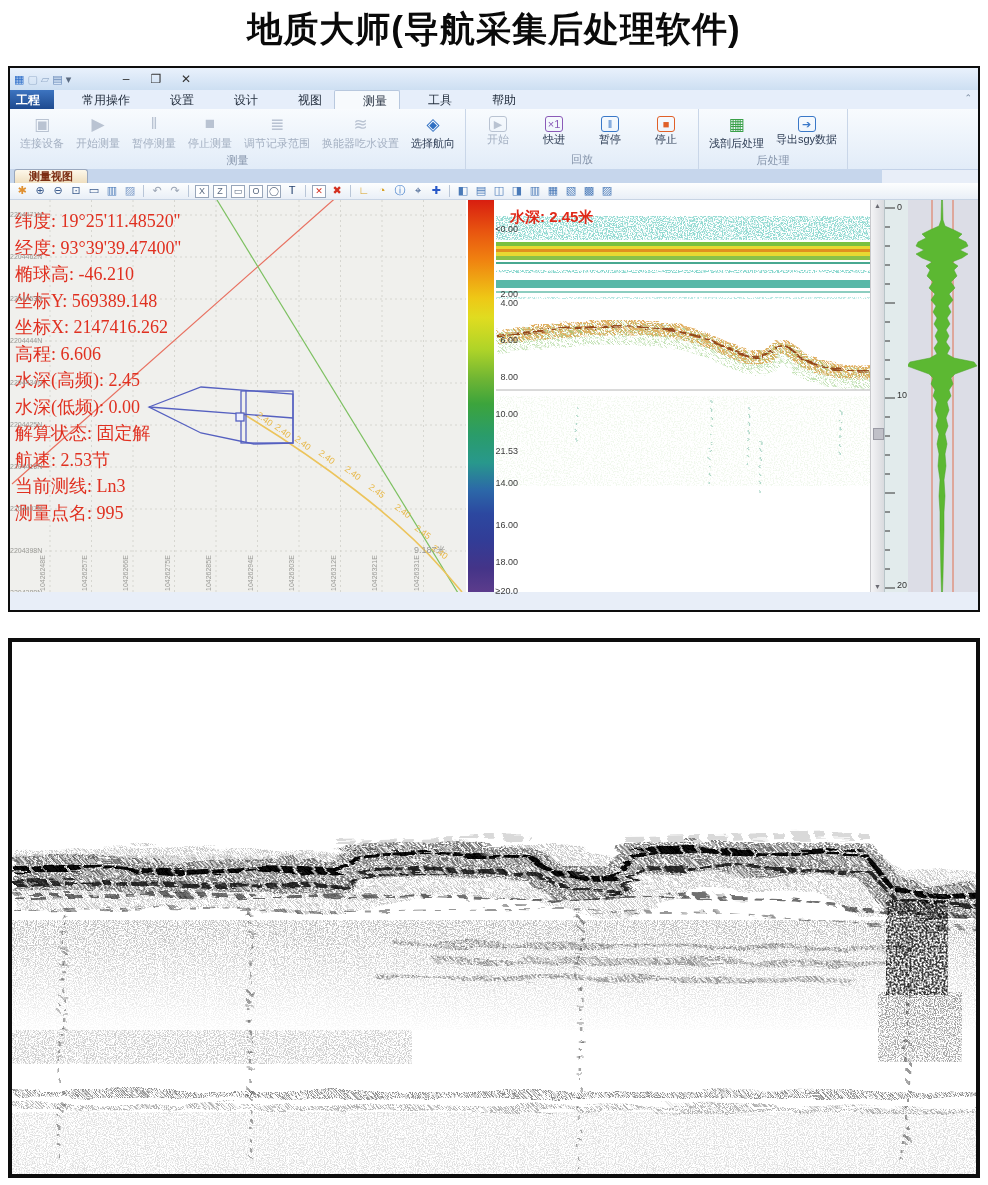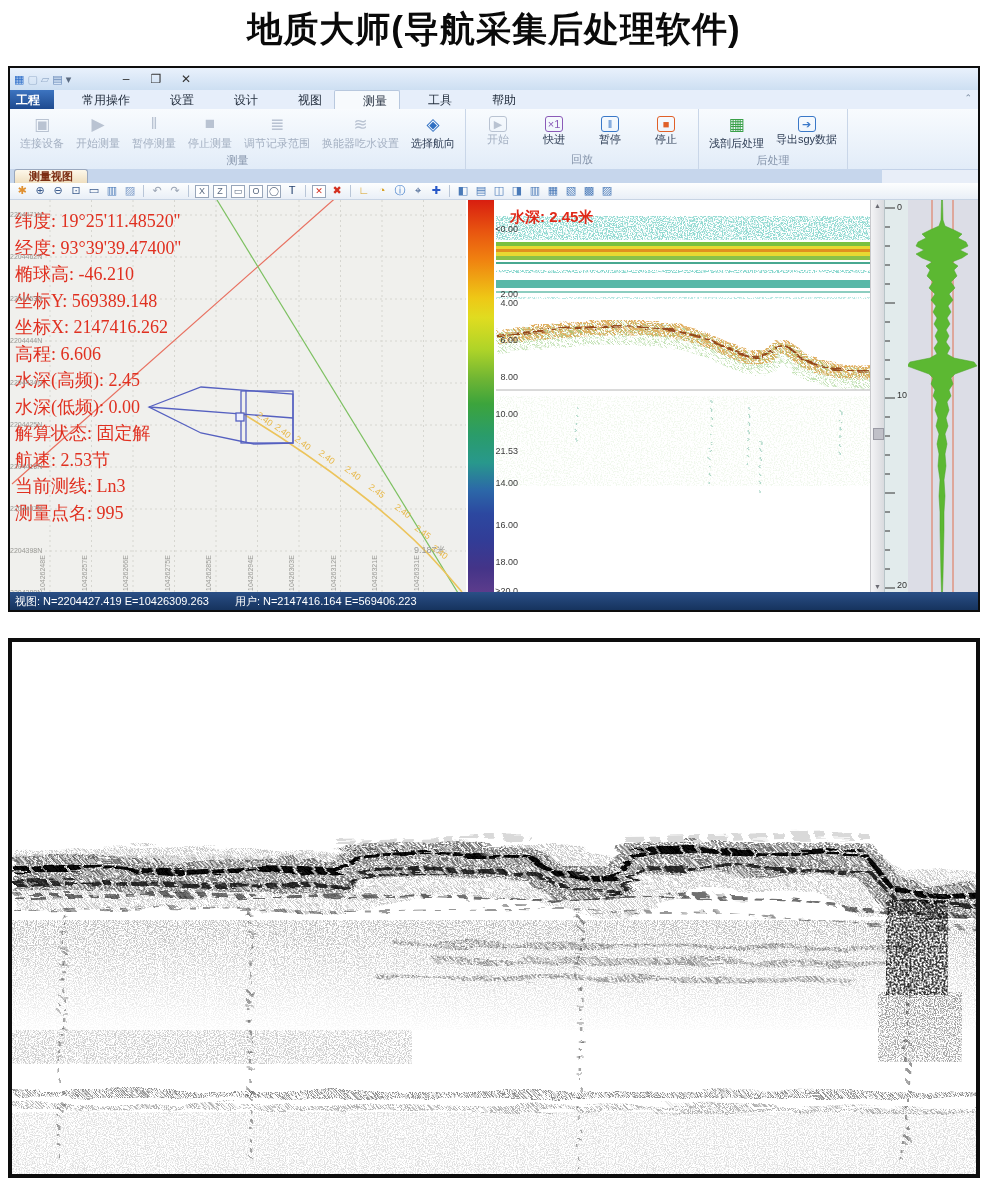--- a/index.html
+++ b/index.html
@@ -399,24 +399,20 @@
       <div class="scale-label" style="top: 135px;">6.00</div>
       <div class="scale-label" style="top: 172px;">8.00</div>
       <div class="scale-label" style="top: 209px;">10.00</div>
       <div class="scale-label" style="top: 246px;">21.53</div>
       <div class="scale-label" style="top: 278px;">14.00</div>
       <div class="scale-label" style="top: 320px;">16.00</div>
       <div class="scale-label" style="top: 357px;">18.00</div>
       <div class="scale-label" style="top: 386px;">≥20.0</div>
     </div>
 
-  <div class="abs" id="status-bar">
-    <span>视图: N=2204427.419 E=10426309.263</span>
-    <span>用户: N=2147416.164 E=569406.223</span>
-  </div>
 </div>
 
 <div class="abs" id="seismic-fig">
   <svg width="964" height="532" viewBox="0 0 964 532">
     <defs>
       <filter id="rough" x="-5%" y="-60%" width="110%" height="240%">
         <feTurbulence type="turbulence" baseFrequency="0.012 0.09" numOctaves="3" seed="11" result="t"></feTurbulence>
         <feDisplacementMap in="SourceGraphic" in2="t" scale="11"></feDisplacementMap>
       </filter>
       <filter id="rough2" x="-20%" y="-10%" width="140%" height="120%">

